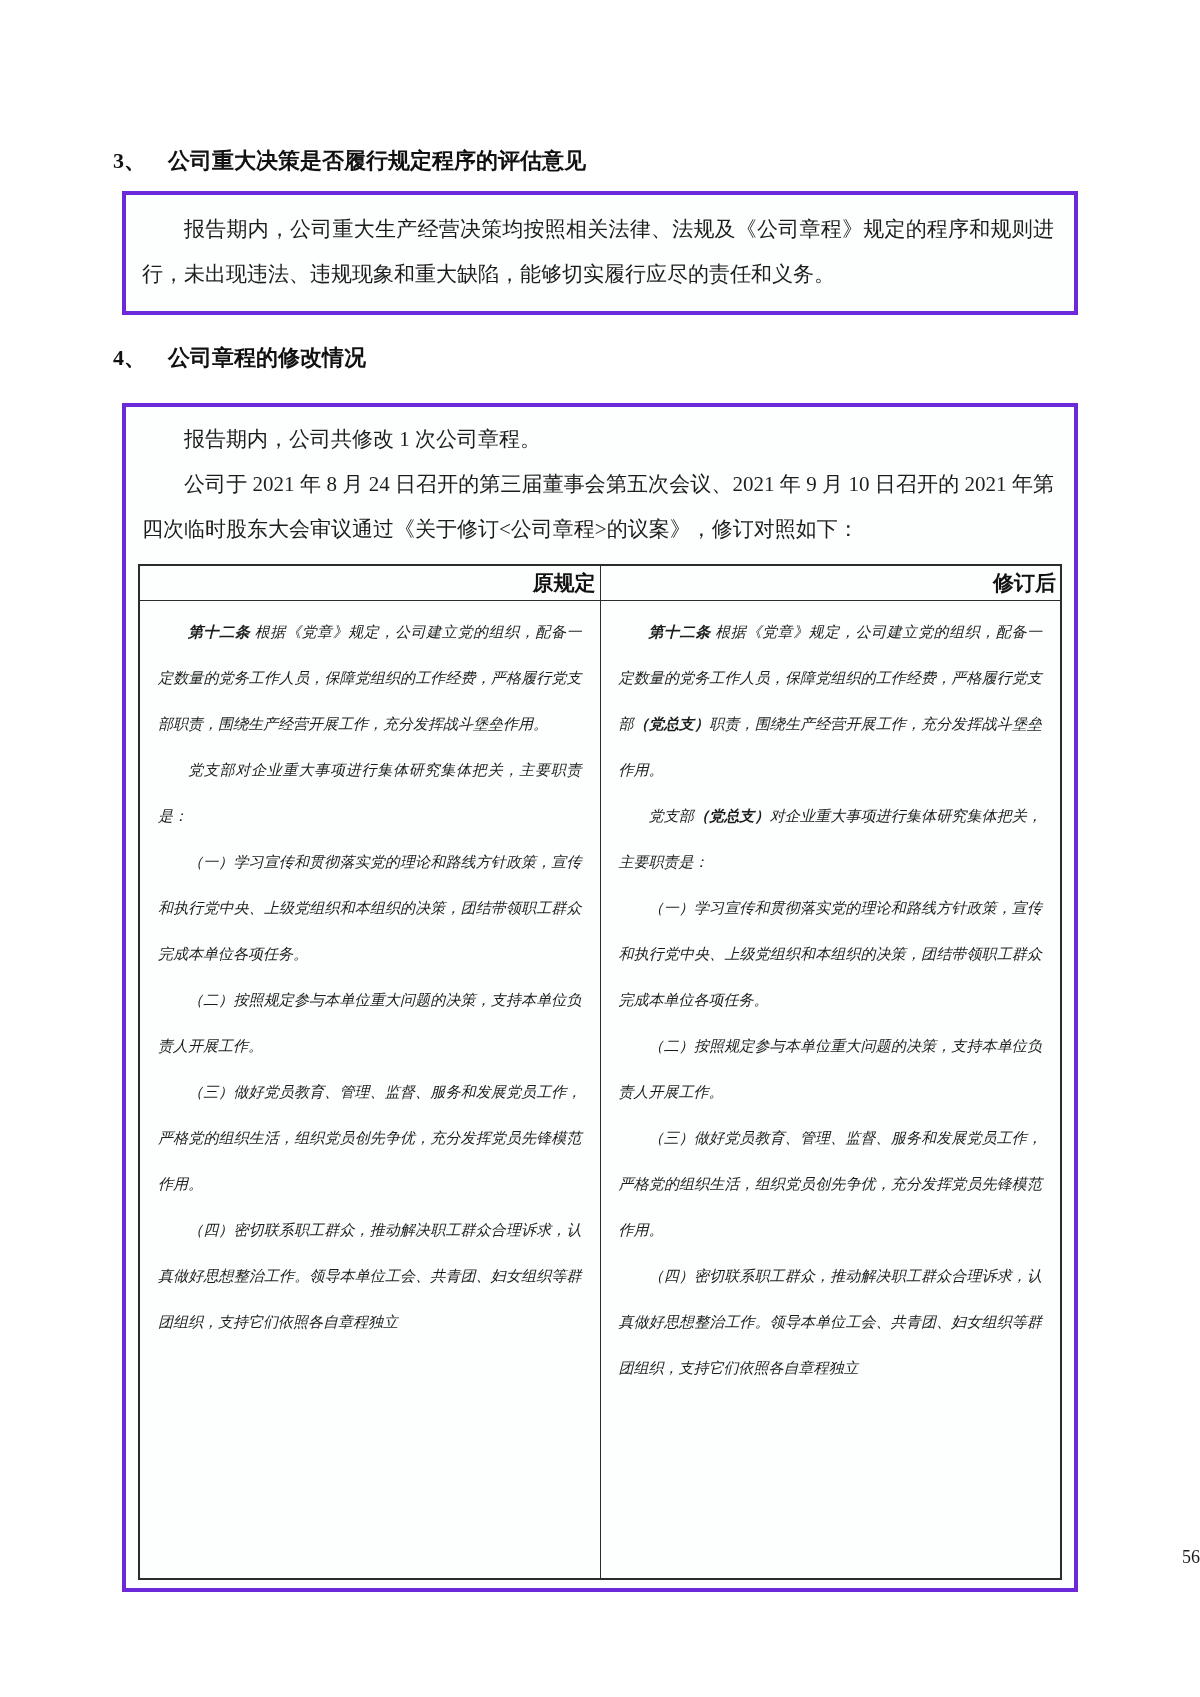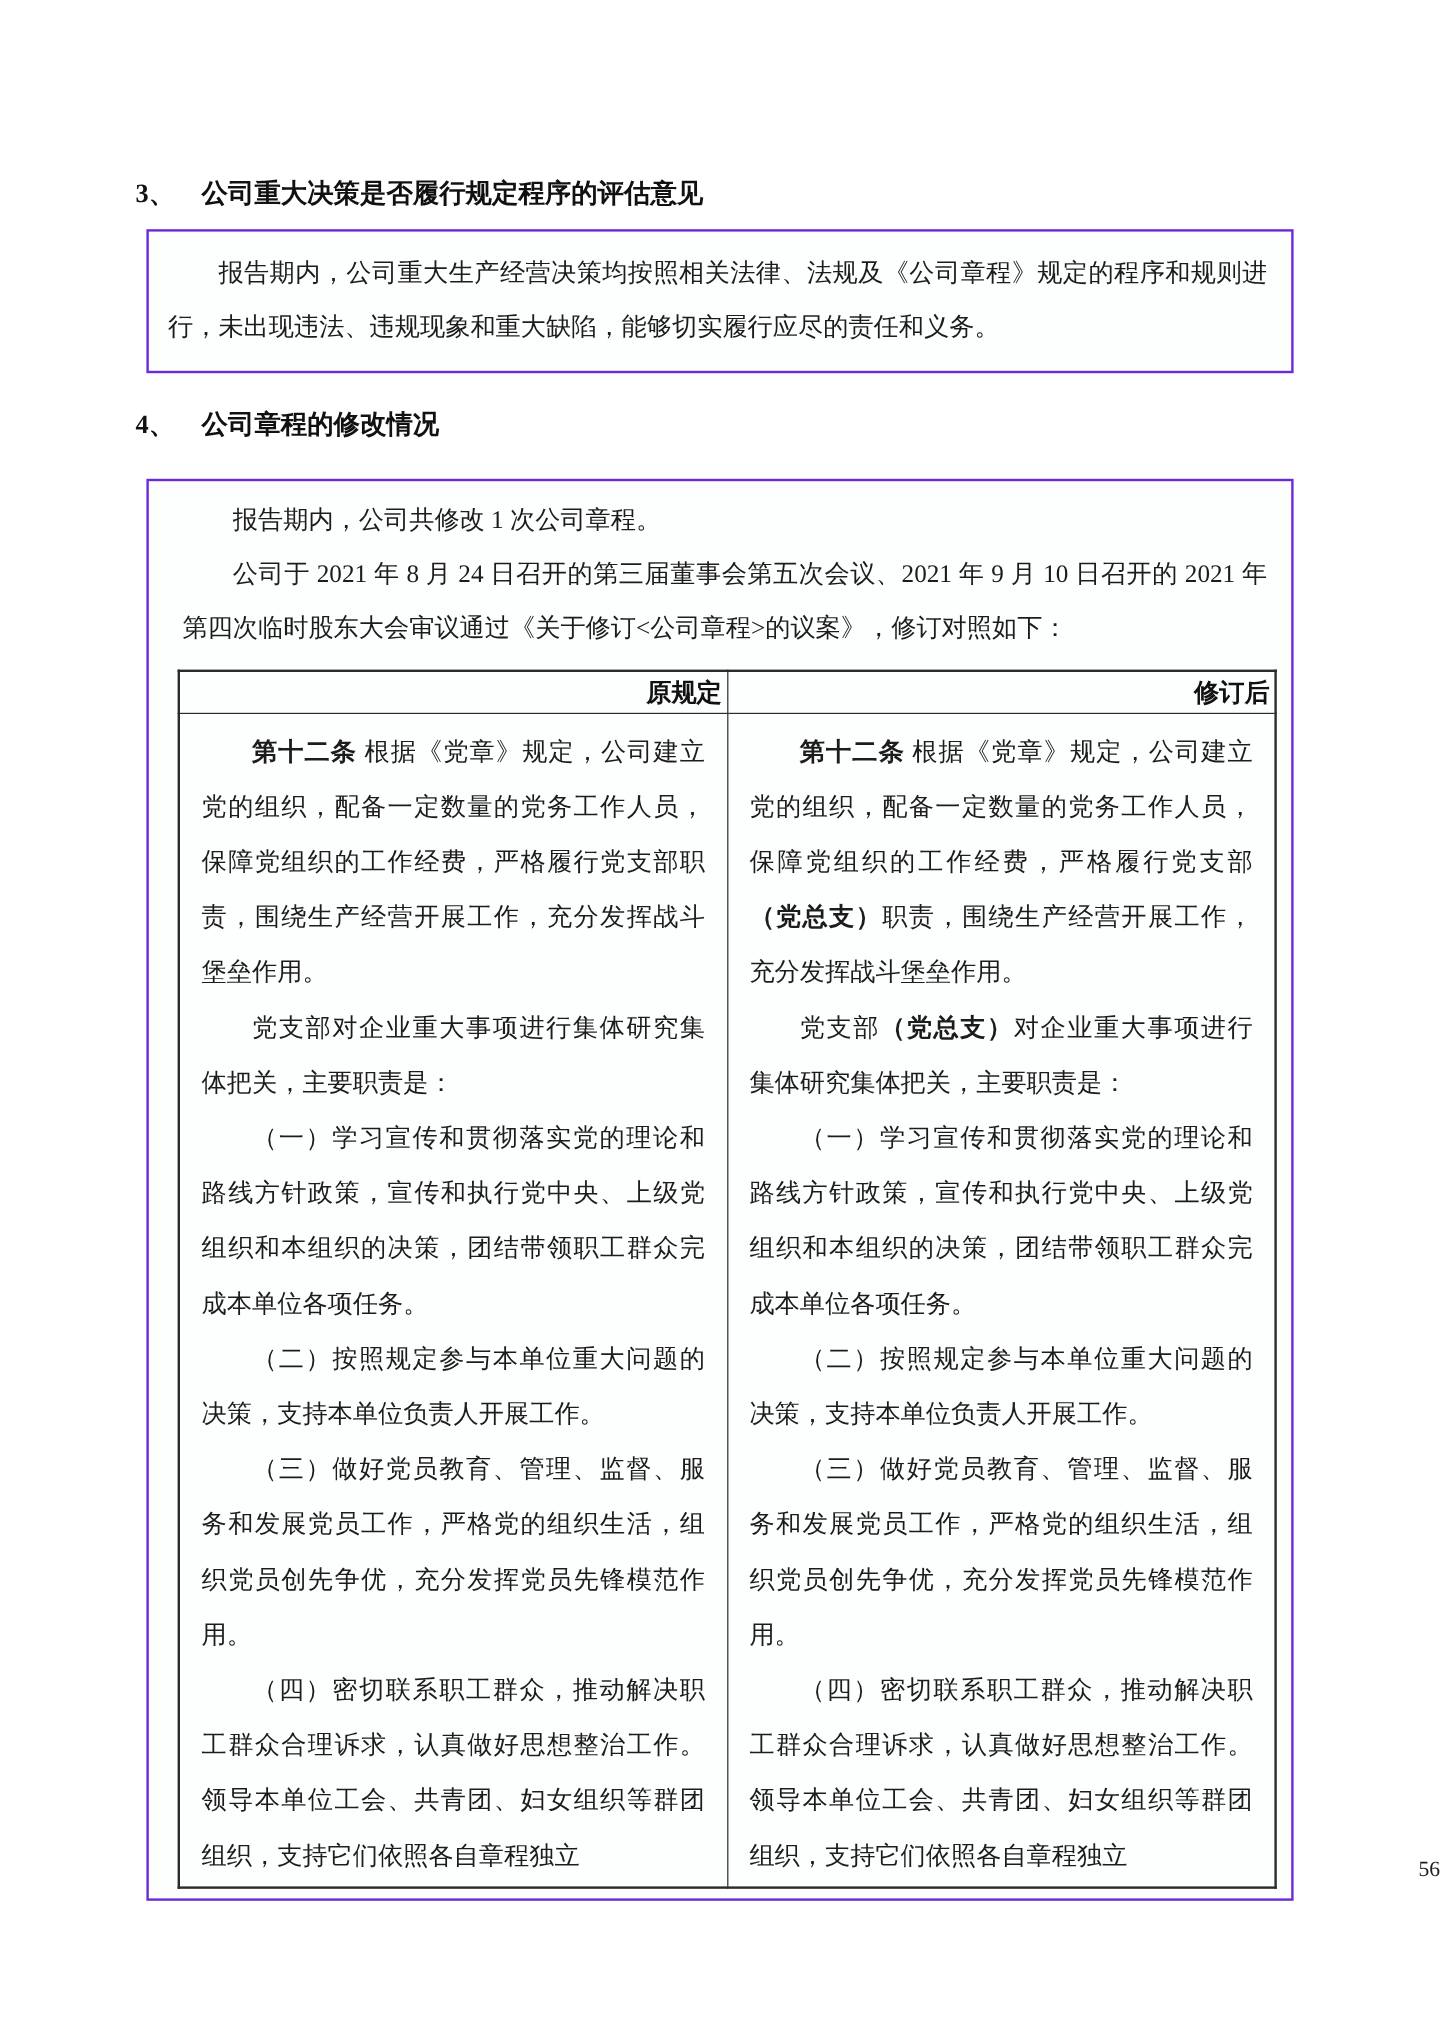--- a/index.html
+++ b/index.html
@@ -20,35 +20,35 @@
     align-items: baseline;
     font-size: 22px;
     font-weight: bold;
     line-height: 30px;
     margin: 0;
     color: #111;
   }
   .section-heading .num { margin-right: 22px; }
   .callout {
     box-sizing: border-box;
-    border: 2px solid #6d28d9;
+    border: 4px solid #6d28d9;
     background: #fdfefe;
     margin: 15px 0 0 9px;
     padding: 12px 20px 14px 16px;
   }
   .callout p {
     margin: 0;
     font-size: 21px;
     line-height: 45px;
     text-align: justify;
     text-indent: 2em;
     color: #1c1c1c;
   }
   .heading-4 { margin-top: 28px; }
-  .callout-4 { margin-top: 30px; padding: 10px 12px 8px 24px; }
+  .callout-4 { margin-top: 30px; padding: 10px 12px 8px 12px; }
   .callout-4 .intro p { padding: 0 8px 0 4px; }
   .compare-table {
     width: 100%;
     border-collapse: collapse;
     margin-top: 12px;
     table-layout: fixed;
   }
   .compare-table th, .compare-table td {
     border: 1px solid #2b2b2b;
     box-sizing: border-box;
@@ -63,25 +63,26 @@
     color: #111;
   }
   .compare-table td.cell {
     vertical-align: top;
     height: 978px;
     overflow: hidden;
     padding: 8px 18px 0 18px;
   }
   .compare-table td.cell p {
     margin: 0;
-    font-size: 21px;
+    font-size: 15px;
     line-height: 46px;
     text-align: justify;
     text-indent: 2em;
     color: #1c1c1c;
+    font-style: italic;
   }
   .compare-table td.cell p b { font-weight: bold; }
   .page-footer {
     position: absolute;
     left: 0;
     right: 0;
     top: 1547px;
     text-align: right;
     font-size: 18px;
     color: #1c1c1c;

